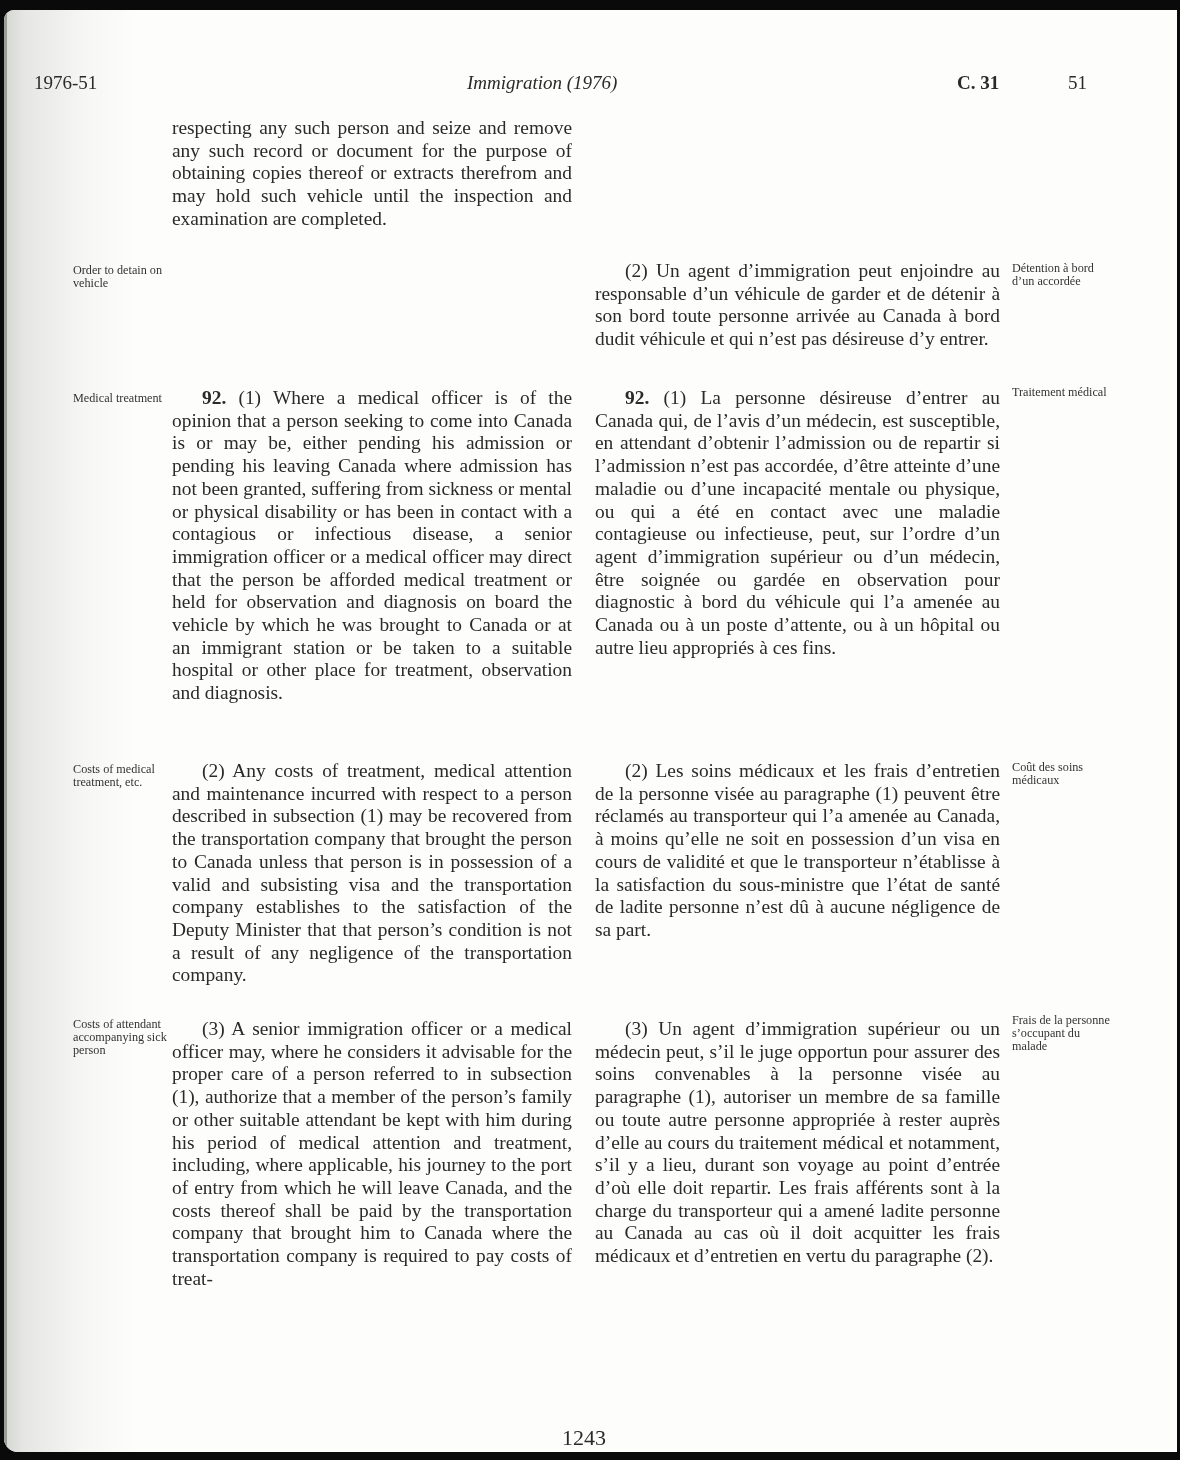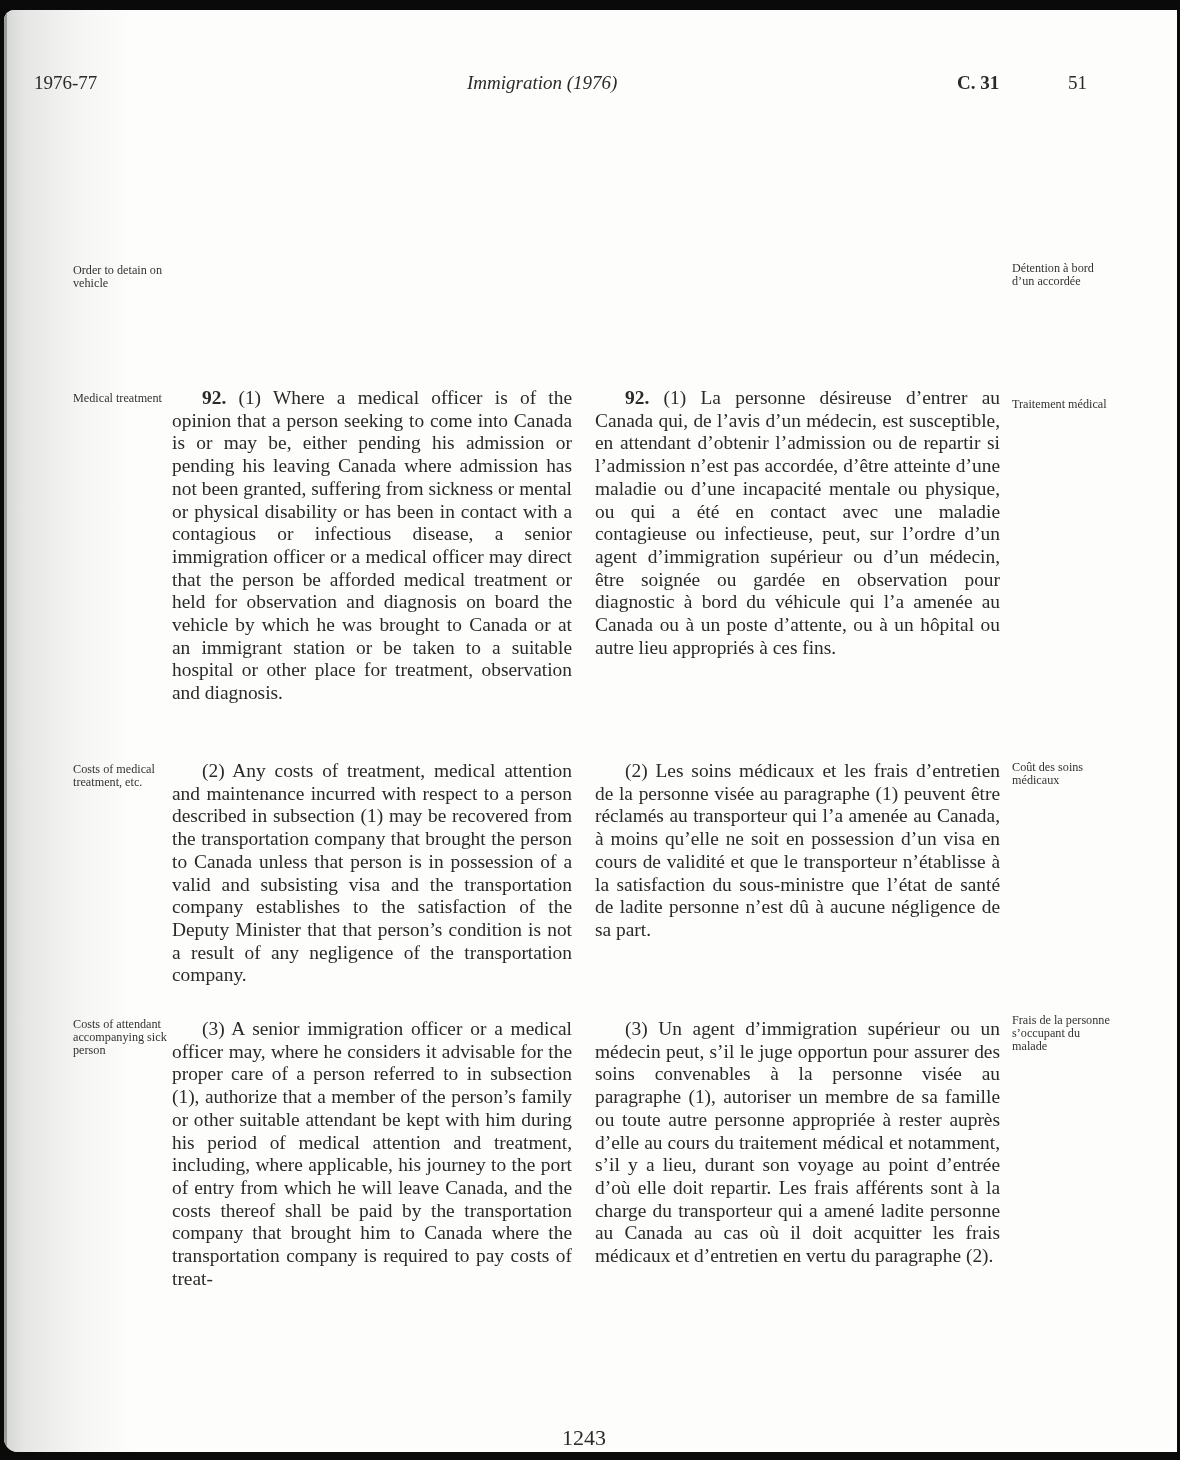--- a/index.html
+++ b/index.html
@@ -40,49 +40,55 @@
   .note-l { left:58px; width:100px;margin-left:11px; }
   .note-r { left:1008px; width:100px; }
 
   .footer { position:absolute; top:1415px; left:558px; font-size:22px; }
 </style>
 </head>
 <body>
 
 <div class="page">
 
-  <div class="hdr hdr-year">1976-77</div>
+  <div class="hdr hdr-year">1976-51</div>
   <div class="hdr hdr-title">Immigration (1976)</div>
   <div class="hdr hdr-chap">C. 31</div>
   <div class="hdr hdr-num">51</div>
 
+  <div class="col col-en" style="top:107px">
+    <p>respecting any such person and seize and remove any such record or document for the purpose of obtaining copies thereof or extracts therefrom and may hold such vehicle until the inspection and examination are completed.</p>
+  </div>
   <div class="col col-en" style="top:377px">
     <p class="indent"><span class="b">92.</span><span> (1) Where a medical officer is of the opinion that a person seeking to come into Canada is or may be, either pending his admission or pending his leaving Canada where admission has not been granted, suffering from sickness or mental or physical disability or has been in contact with a contagious or infectious disease, a senior immigration officer or a medical officer may direct that the person be afforded medical treatment or held for observation and diagnosis on board the vehicle by which he was brought to Canada or at an immigrant station or be taken to a suitable hospital or other place for treatment, observation and diagnosis.</span></p>
   </div>
   <div class="col col-en" style="top:750px">
     <p class="indent">(2) Any costs of treatment, medical attention and maintenance incurred with respect to a person described in subsection (1) may be recovered from the transportation company that brought the person to Canada unless that person is in possession of a valid and subsisting visa and the transportation company establishes to the satisfaction of the Deputy Minister that that person’s condition is not a result of any negligence of the transportation company.</p>
   </div>
   <div class="col col-en" style="top:1008px">
     <p class="indent">(3) A senior immigration officer or a medical officer may, where he considers it advisable for the proper care of a person referred to in subsection (1), authorize that a member of the person’s family or other suitable attendant be kept with him during his period of medical attention and treatment, including, where applicable, his journey to the port of entry from which he will leave Canada, and the costs thereof shall be paid by the transportation company that brought him to Canada where the transportation company is required to pay costs of treat-</p>
   </div>
 
+  <div class="col col-fr" style="top:250px">
+    <p class="indent">(2) Un agent d’immigration peut enjoindre au responsable d’un véhicule de garder et de détenir à son bord toute personne arrivée au Canada à bord dudit véhicule et qui n’est pas désireuse d’y entrer.</p>
+  </div>
   <div class="col col-fr" style="top:377px">
     <p class="indent"><span class="b">92.</span><span> (1) La personne désireuse d’entrer au Canada qui, de l’avis d’un médecin, est susceptible, en attendant d’obtenir l’admission ou de repartir si l’admission n’est pas accordée, d’être atteinte d’une maladie ou d’une incapacité mentale ou physique, ou qui a été en contact avec une maladie contagieuse ou infectieuse, peut, sur l’ordre d’un agent d’immigration supérieur ou d’un médecin, être soignée ou gardée en observation pour diagnostic à bord du véhicule qui l’a amenée au Canada ou à un poste d’attente, ou à un hôpital ou autre lieu appropriés à ces fins.</span></p>
   </div>
   <div class="col col-fr" style="top:750px">
     <p class="indent">(2) Les soins médicaux et les frais d’entretien de la personne visée au paragraphe (1) peuvent être réclamés au transporteur qui l’a amenée au Canada, à moins qu’elle ne soit en possession d’un visa en cours de validité et que le transporteur n’établisse à la satisfaction du sous-ministre que l’état de santé de ladite personne n’est dû à aucune négligence de sa part.</p>
   </div>
   <div class="col col-fr" style="top:1008px">
     <p class="indent">(3) Un agent d’immigration supérieur ou un médecin peut, s’il le juge opportun pour assurer des soins convenables à la personne visée au paragraphe (1), autoriser un membre de sa famille ou toute autre personne appropriée à rester auprès d’elle au cours du traitement médical et notamment, s’il y a lieu, durant son voyage au point d’entrée d’où elle doit repartir. Les frais afférents sont à la charge du transporteur qui a amené ladite personne au Canada au cas où il doit acquitter les frais médicaux et d’entretien en vertu du paragraphe (2).</p>
   </div>
 
   <div class="note note-l" style="top:254px">Order to detain on vehicle</div>
   <div class="note note-l" style="top:382px">Medical treatment</div>
   <div class="note note-l" style="top:753px">Costs of medical treatment, etc.</div>
   <div class="note note-l" style="top:1008px">Costs of attendant accompanying sick person</div>
 
   <div class="note note-r" style="top:252px">Détention à bord d’un accordée</div>
-  <div class="note note-r" style="top:388px">Traitement médical</div>
+  <div class="note note-r" style="top:376px">Traitement médical</div>
   <div class="note note-r" style="top:751px">Coût des soins médicaux</div>
   <div class="note note-r" style="top:1004px">Frais de la personne s’occupant du malade</div>
 
   <div class="footer">1243</div>
 </div>
 
 </body></html>

